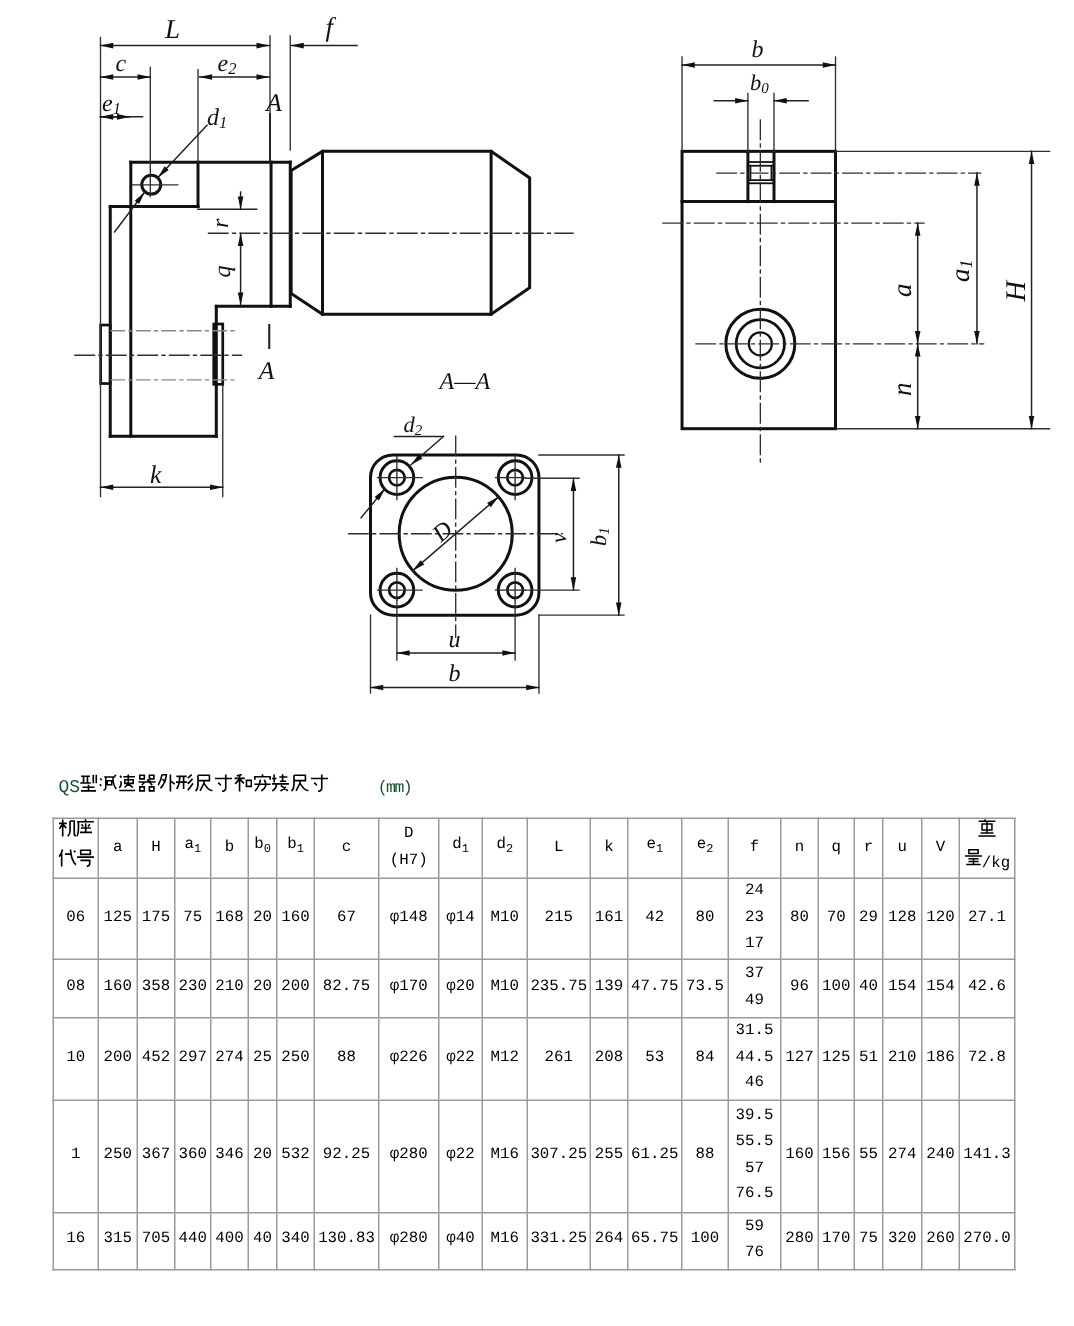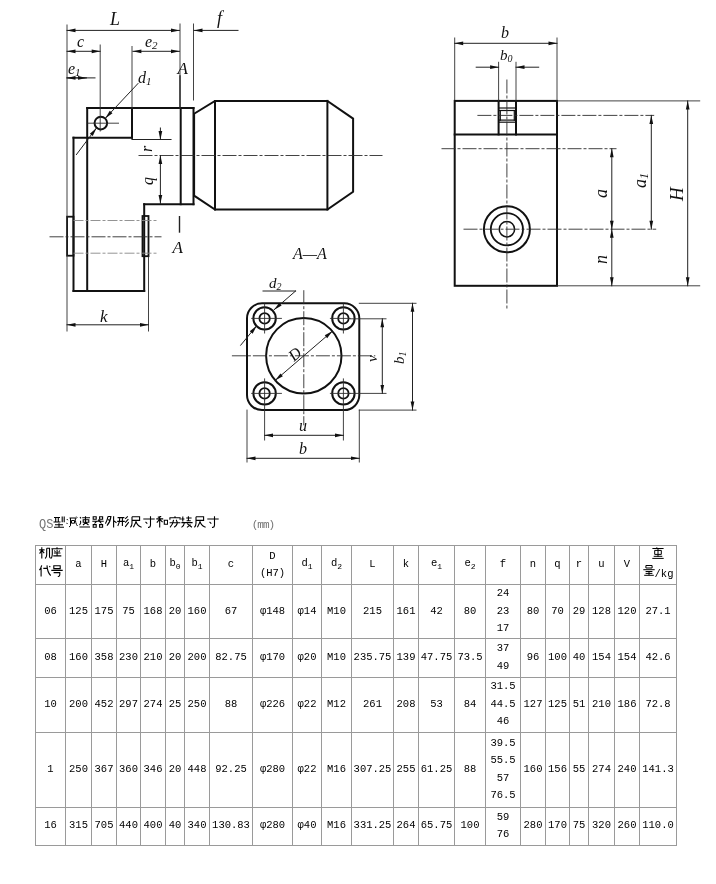--- a/index.html
+++ b/index.html
@@ -2,21 +2,21 @@
 <html><head>
 <meta charset="utf-8">
 <style>
 html,body{margin:0;padding:0;background:#fff;}
 #page{position:relative;width:716px;height:884px;background:#fff;overflow:hidden;font-family:"Liberation Sans",sans-serif;}
 svg text{fill:#111;}
 .dim{font:italic 18px "Liberation Serif",serif;}
 .cj{width:12px;height:12px;display:inline-block;}
 #tbl{position:absolute;left:35px;top:545px;border-collapse:collapse;table-layout:fixed;}
 #tbl td{border:1px solid #9a9a9a;text-align:center;vertical-align:middle;padding:0;font-family:"Liberation Mono",monospace;font-size:10.5px;line-height:17.5px;color:#000;}
-#title{position:absolute;left:39px;top:516px;height:14px;font-family:"Liberation Mono",monospace;font-size:12px;color:#737373;white-space:nowrap;}
+#title{position:absolute;left:39px;top:516px;height:14px;font-family:"Liberation Mono",monospace;font-size:12px;color:#14532d;white-space:nowrap;}
 #title .cj{margin-right:0.8px;}
 sub{font-size:8px;}
 </style>
 </head>
 <body>
 <div id="page">
 
 <svg id="drw" width="716" height="540" viewBox="0 0 716 540" style="position:absolute;left:0;top:0">
 <defs>
 <marker id="ar" markerUnits="userSpaceOnUse" markerWidth="10" markerHeight="7" refX="8.8" refY="3" orient="auto-start-reverse">
@@ -473,21 +473,21 @@
           <td>186</td>
           <td>72.8</td>
         </tr>
 <tr style="height:75px">
           <td>1</td>
           <td>250</td>
           <td>367</td>
           <td>360</td>
           <td>346</td>
           <td>20</td>
-          <td>448</td>
+          <td>532</td>
           <td>92.25</td>
           <td>φ280</td>
           <td>φ22</td>
           <td>M16</td>
           <td>307.25</td>
           <td>255</td>
           <td>61.25</td>
           <td>88</td>
           <td>39.5<br>55.5<br>57<br>76.5</td>
           <td>160</td>
@@ -512,17 +512,17 @@
           <td>331.25</td>
           <td>264</td>
           <td>65.75</td>
           <td>100</td>
           <td>59<br>76</td>
           <td>280</td>
           <td>170</td>
           <td>75</td>
           <td>320</td>
           <td>260</td>
-          <td>110.0</td>
+          <td>270.0</td>
         </tr>
 </tbody>
     </table>
 </div>
 
 </body></html>

